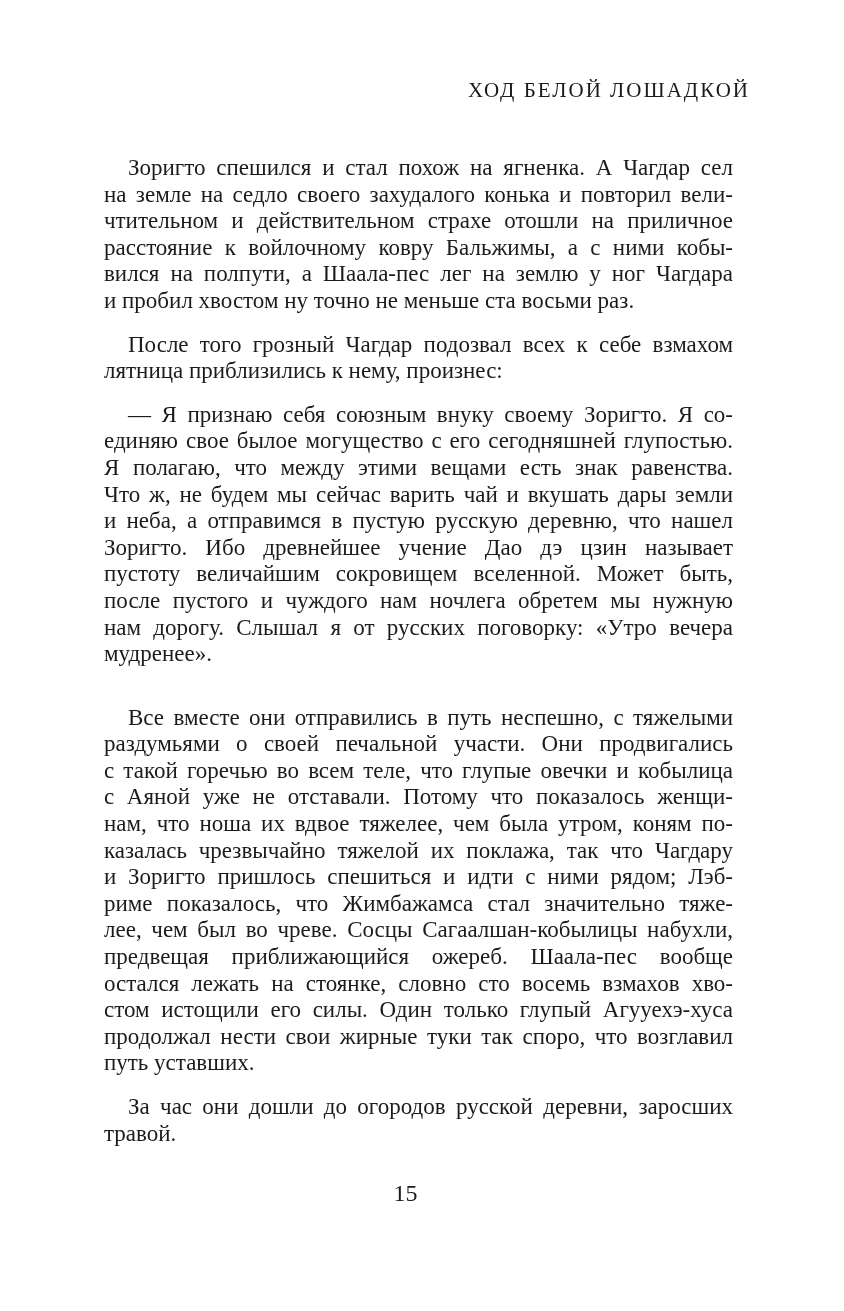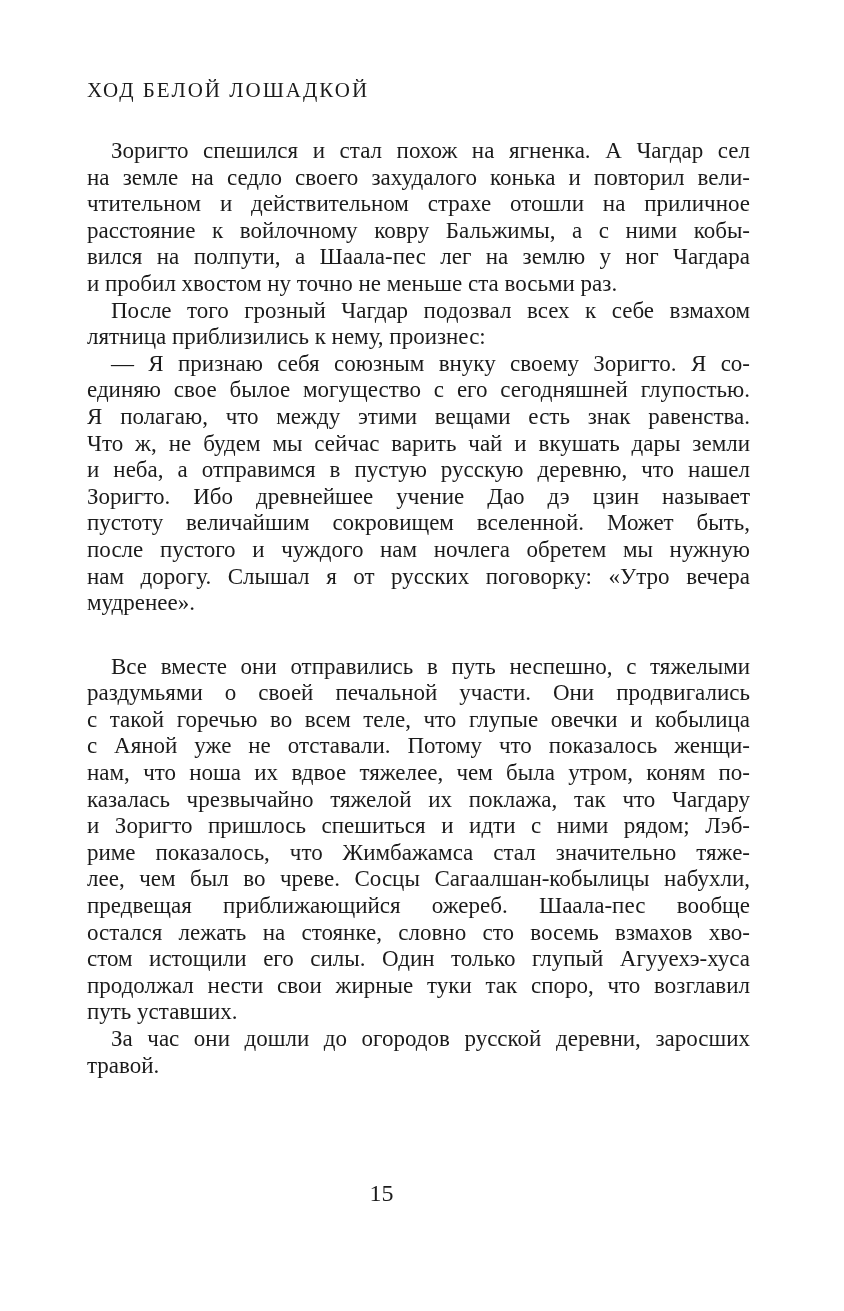--- a/index.html
+++ b/index.html
@@ -17,51 +17,51 @@
   }
   .page {
     position: absolute;
     inset: 0;
   }
   .running-head {
     position: absolute;
     top: 78px;
     left: 87px;
     width: 663px;
-    text-align: left;
+    text-align: right;
     font-size: 21px;
     letter-spacing: 2px;
     font-weight: 400;
     color: #1b1b1b;
     white-space: nowrap;
   }
   .text-block {
     position: absolute;
     top: 138px;
     left: 87px;
     width: 663px;
     font-size: 23px;
     line-height: 26.6px;
   }
-  .para { margin: 0; padding: 0; }
+  .para { margin: 17px; padding: 0; }
   .para.spaced { margin-top: 37px; }
   .line {
     text-align: justify;
     text-align-last: justify;
   }
   .line.last {
     text-align-last: left;
   }
   .line.first {
     text-indent: 24px;
   }
   .folio {
     position: absolute;
     top: 1180px;
-    left: 70px;
+    left: 94px;
     width: 663px;
     text-align: center;
     font-size: 24px;
     transform: translateX(-20px);
     color: #1b1b1b;
   }
 </style>
 </head>
 <body>
 

